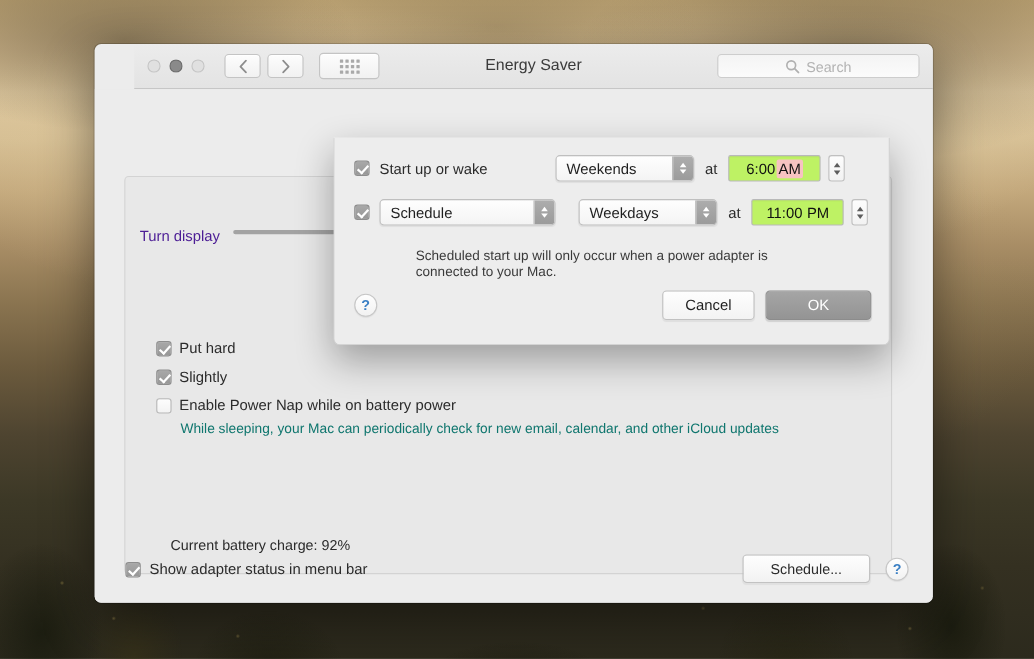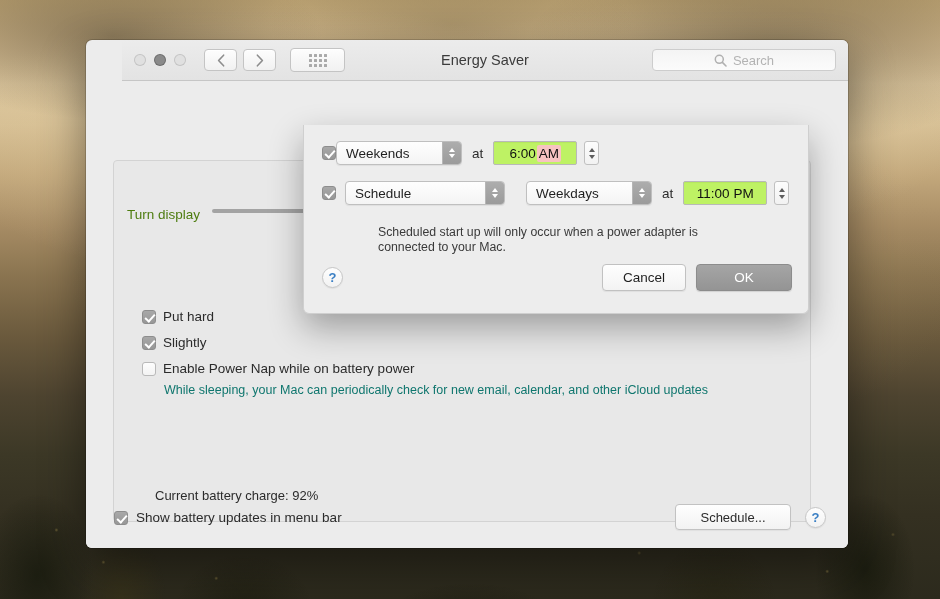--- a/index.html
+++ b/index.html
@@ -151,21 +151,21 @@
     background: #e8e8e8;
     border: 1px solid #d3d3d3;
     border-radius: 4px;
   }
 
   
   .slider-row {
     position: absolute; left: 13px; top: 42px;
     display: flex; align-items: flex-start; width: 672px;
   }
-  .slider-label { font-size: 13.5px; color: #4d7c0f; padding-top: 4px; white-space: nowrap; }
+  .slider-label { font-size: 13.5px; color: #4c1d95; padding-top: 4px; white-space: nowrap; }
   .slider-wrap { margin-left: 12px; flex: 1; position: relative; }
   .slider-track {
     height: 4px; background: #a3a3a3; border-radius: 2px;
     margin-top: 6px;
   }
   .slider-ticks { position: relative; height: 8px; margin-top: 3px; }
   .slider-ticks i {
     position: absolute; top: 0; width: 1px; height: 5px; background: #9e9e9e;
   }
   .slider-scale { position: relative; height: 14px; margin-top: 1px; }
@@ -464,31 +464,32 @@
         <span class="txt">Enable Power Nap while on battery power</span>
       </div>
       <div class="cb-sub">While sleeping, your Mac can periodically check for new email, calendar, and other iCloud updates</div>
 
       <div id="battery-charge">Current battery charge: 92%</div>
     </div>
 
     <div id="footer">
       <div id="menubar-check">
         <span class="chk on"></span>
-        <span class="txt">Show battery updates in menu bar</span>
+        <span class="txt">Show adapter status in menu bar</span>
       </div>
       <div id="schedule-btn">Schedule...</div>
       <div class="help-btn">?</div>
     </div>
   </div>
 
   <div id="schedule-sheet">
 
     <div class="sheet-row row1">
       <span class="chk on"></span>
+      <span class="row-label">Start up or wake</span>
 
       <div class="popup days">
         <span class="pl">Weekends</span>
         <span class="parr">
             <i class="up"></i>
             <i class="down"></i>
           </span>
       </div>
 
       <span class="at-label">at</span>

